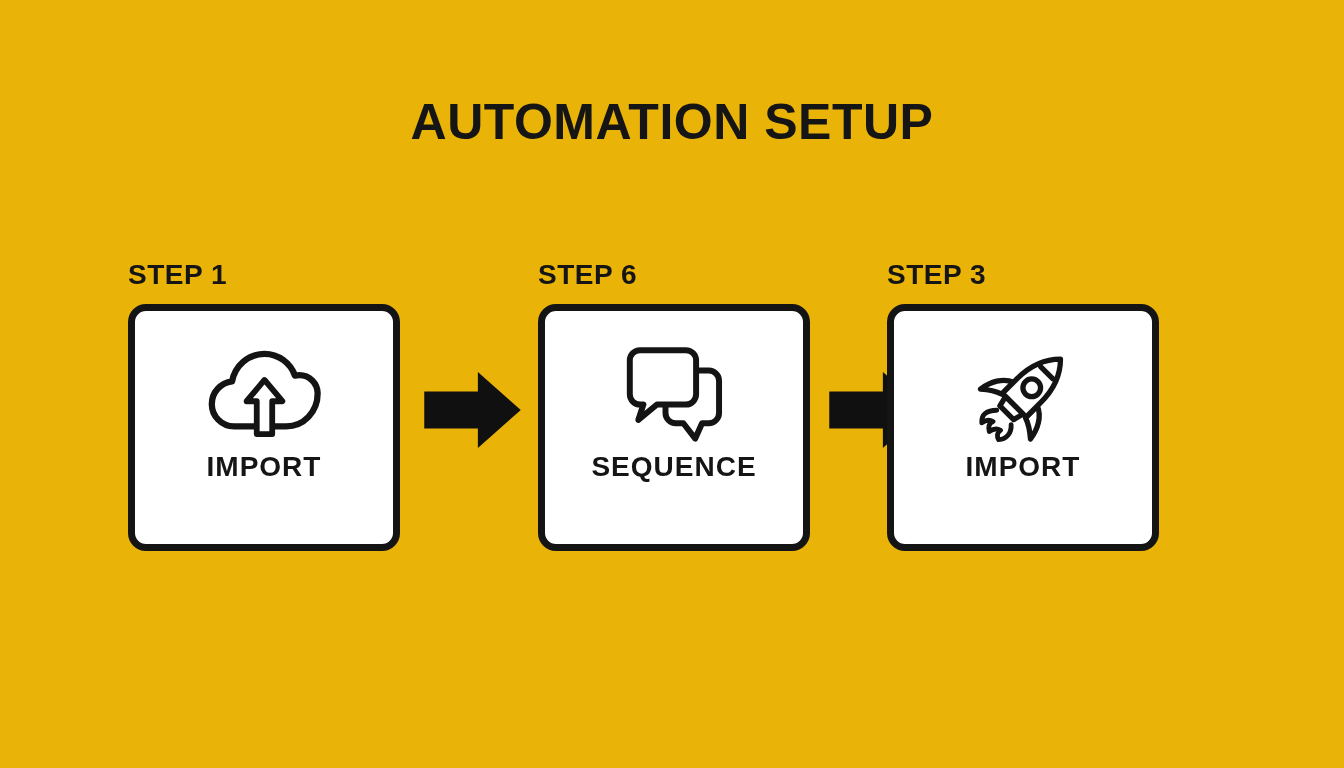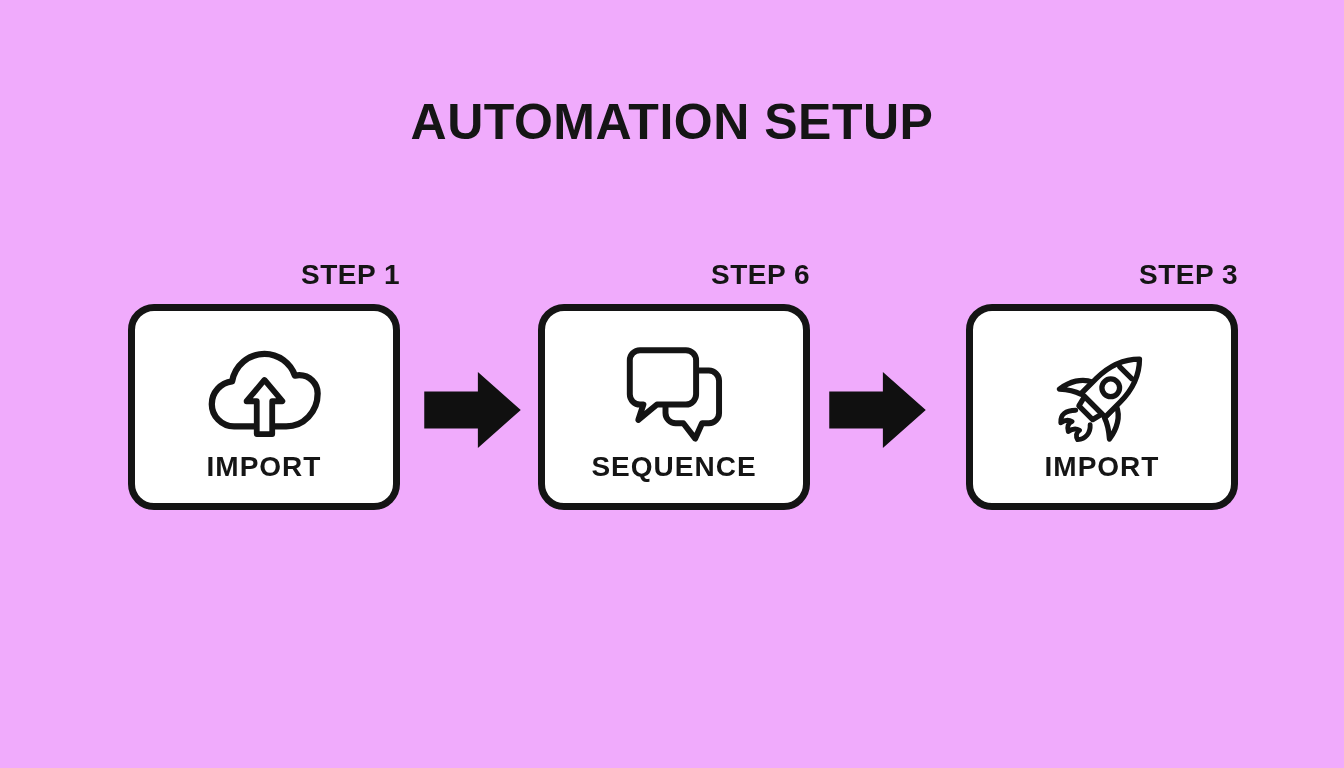--- a/index.html
+++ b/index.html
@@ -3,21 +3,21 @@
 <meta charset="utf-8">
 <style>
   * { margin: 0; padding: 0; box-sizing: border-box; }
   html, body { background: #ffffff; }
   body { font-family: "Liberation Sans", sans-serif; }
 
   .canvas {
     position: relative;
     width: 1344px;
     height: 768px;
-    background: #f0abfc;
+    background: #eab308;
     overflow: hidden;
   }
 
   .title {
     position: absolute;
     top: 94px;
     left: 0;
     width: 100%;
     text-align: center;
     font-size: 50px;
@@ -27,43 +27,43 @@
     color: #151515;
     white-space: nowrap;
   }
 
   .step-col {
     position: absolute;
     top: 260px;
     width: 272px;
     display: flex;
     flex-direction: column;
-    align-items: flex-end;
+    align-items: flex-start;
   }
   .step-col.c1 { left: 128px; }
   .step-col.c2 { left: 538px; }
-  .step-col.c3 { left: 966px; }
+  .step-col.c3 { left: 887px; }
 
   .step-label {
     font-size: 28px;
     line-height: 30px;
     font-weight: bold;
     letter-spacing: 0.5px;
     color: #151515;
     text-align: center;
     margin-bottom: 14px;
     white-space: nowrap;
   }
 
   .step-box {
     width: 272px;
-    height: 206px;
+    height: 247px;
     background: #ffffff;
     border: 7px solid #141414;
-    border-radius: 26px;
+    border-radius: 18px;
     display: flex;
     flex-direction: column;
     align-items: center;
   }
 
   .icon-wrap {
     margin-top: 28px;
     height: 108px;
     display: flex;
     align-items: center;

